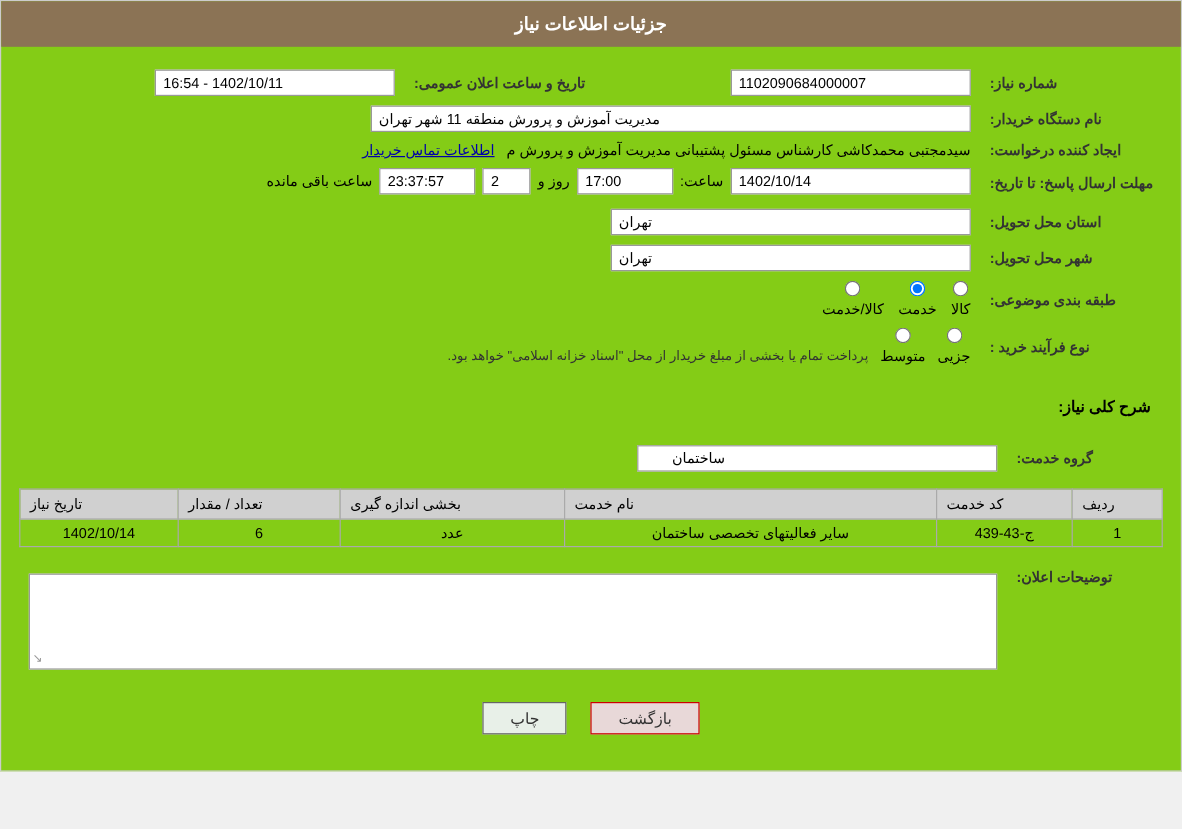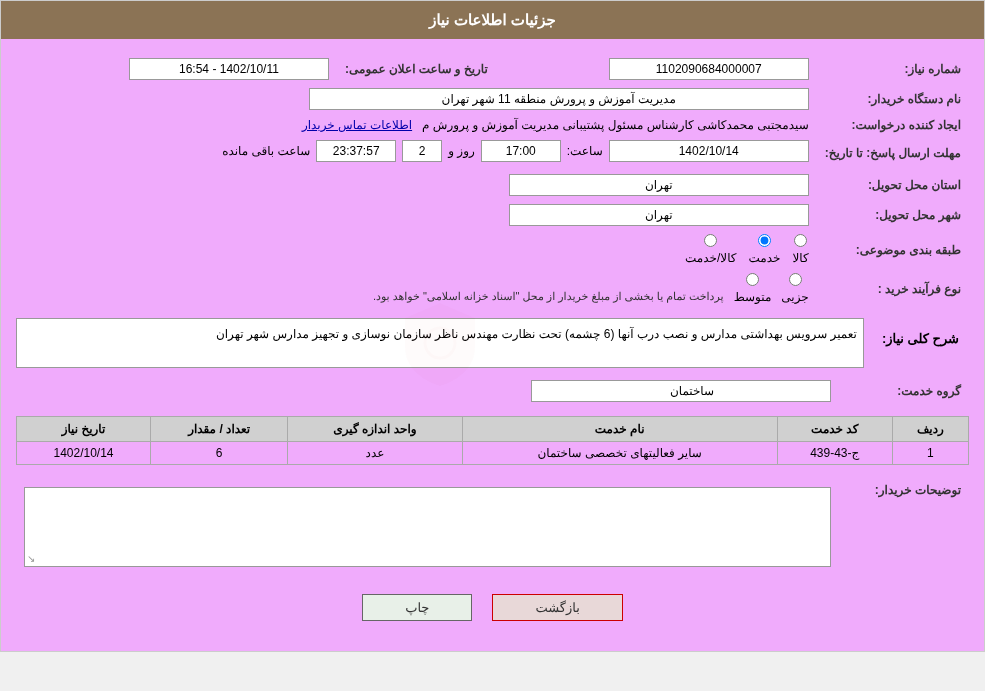--- a/index.html
+++ b/index.html
@@ -5,21 +5,21 @@
     * { box-sizing: border-box; margin: 0; padding: 0; }
     body {
       font-family: Tahoma, Arial, sans-serif;
       font-size: 12px;
       background: #f0f0f0;
       direction: rtl;
     }
     .page-wrapper {
       max-width: 985px;
       margin: 0 auto;
-      background: #f0abfc;
+      background: #84cc16;
       border: 1px solid #ccc;
     }
     .header-bar {
       background: #8b7355;
       color: #fff;
       text-align: center;
       padding: 10px;
       font-size: 15px;
       font-weight: bold;
     }
@@ -32,33 +32,33 @@
       margin-bottom: 10px;
     }
     .info-table td {
       padding: 4px 8px;
       vertical-align: middle;
     }
     .label-cell {
       color: #333;
       font-weight: bold;
       white-space: nowrap;
-      text-align: right;
+      text-align: left;
       width: 130px;
     }
     .value-cell {
       text-align: right;
     }
     .input-box {
       border: 1px solid #999;
       background: #fff;
       padding: 3px 6px;
       min-width: 200px;
       display: inline-block;
-      text-align: center;
+      text-align: left;
     }
     .section-title {
       background: #e8e8e8;
       border-top: 1px solid #ccc;
       border-bottom: 1px solid #ccc;
       padding: 5px 10px;
       font-weight: bold;
       font-size: 13px;
       margin: 8px 0;
     }
@@ -82,22 +82,22 @@
     }
     .services-table {
       width: 100%;
       border-collapse: collapse;
       margin-top: 8px;
     }
     .services-table th {
       background: #d0d0d0;
       border: 1px solid #aaa;
       padding: 5px 8px;
-      text-align: center;
-      font-weight: bold;
+      text-align: left;
+      font-weight: normal;
     }
     .services-table td {
       border: 1px solid #aaa;
       padding: 4px 8px;
       text-align: center;
     }
     .توضیحات-area {
       border: 1px solid #999;
       min-height: 80px;
       margin: 8px 0;
@@ -111,21 +111,21 @@
       color: #999;
       font-size: 10px;
     }
     .button-row {
       display: flex;
       justify-content: center;
       gap: 20px;
       margin: 15px 0;
     }
     .btn {
-      padding: 5px 42px;
+      padding: 5px 22px;
       border: 1px solid #999;
       cursor: pointer;
       font-size: 13px;
       background: #f5f5f5;
     }
     .btn-back {
       background: #e8d8d8;
       border-color: #c00;
       color: #333;
     }
@@ -259,71 +259,61 @@
             </div>
             <span style="color:#333; font-size:11px;margin-top:15px;">پرداخت تمام یا بخشی از مبلغ خریدار از محل "اسناد خزانه اسلامی" خواهد بود.</span>
           </div>
         </td>
       </tr>
     </tbody>
       </table>
 
     <div style="display:flex; align-items:flex-start; gap:8px; margin-bottom:8px;">
       <div class="section-title" style="white-space:nowrap; background:transparent; border:none; font-size:13px; font-weight:bold;">شرح کلی نیاز:</div>
-      <div style="flex:1; position:relative; border:1px solid #999; padding:6px; min-height:50px; background:#fff;">
-        
-        <div class="shield-watermark">
-          <svg class="shield-svg" viewBox="0 0 80 90" fill="none" xmlns="http://www.w3.org/2000/svg">
-            <path d="M40 5 L75 20 L75 50 C75 68 60 82 40 88 C20 82 5 68 5 50 L5 20 Z" fill="#c00" opacity="0.15"></path>
-            <circle cx="40" cy="45" r="15" fill="none" stroke="#c00" stroke-width="3" opacity="0.2"></circle>
-          </svg>
-        </div>
-        <span style="font-size:12px; line-height:1.6;">تعمیر سرویس بهداشتی مدارس و نصب درب آنها (6 چشمه) تحت نظارت مهندس ناظر سازمان نوسازی و تجهیز مدارس شهر تهران</span>
-      </div>
     </div>
 
 
     <table class="info-table">
       <tbody>
           <tr>
         <td class="label-cell">گروه خدمت:</td>
         <td class="value-cell">
           <div class="input-box" style="min-width:300px;padding-left:28px;">ساختمان</div>
         </td>
       </tr>
     </tbody>
       </table>
 
     <table class="services-table">
       <thead>
         <tr>
           <th>ردیف</th>
           <th>کد خدمت</th>
           <th>نام خدمت</th>
-          <th>واحد اندازه گیری</th>
+          <th>بخشی اندازه گیری</th>
           <th>تعداد / مقدار</th>
           <th>تاریخ نیاز</th>
         </tr>
       </thead>
       <tbody id="services-tbody">
       <tr>
         <td>1</td>
         <td>ج-43-439</td>
         <td>سایر فعالیتهای تخصصی ساختمان</td>
         <td>عدد</td>
         <td>6</td>
         <td>1402/10/14</td>
       </tr>
         </tbody>
     </table>
 
     <table class="info-table" style="margin-top:10px;">
       <tbody>
           <tr>
-        <td class="label-cell" style="vertical-align:top; padding-top:8px;">توضیحات خریدار:</td>
+        <td class="label-cell" style="vertical-align:top; padding-top:8px;">توضیحات اعلان:</td>
         <td class="value-cell">
           <div class="توضیحات-area" style="min-height:80px;">
             <span class="resize-icon">↘</span>
           </div>
         </td>
       </tr>
     </tbody>
       </table>
 
     <div class="button-row">

